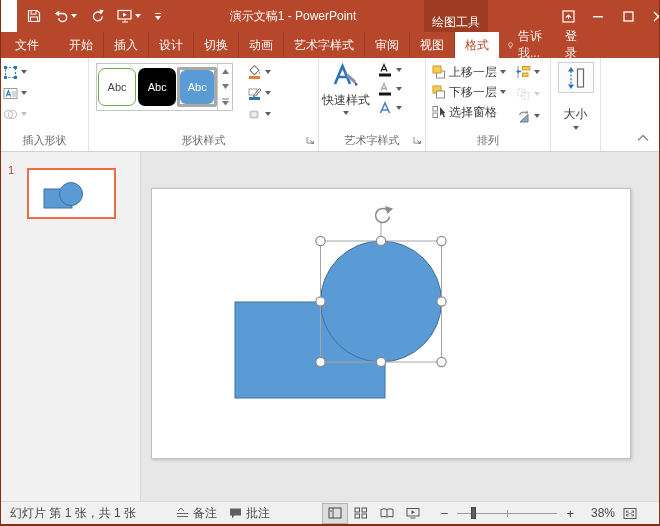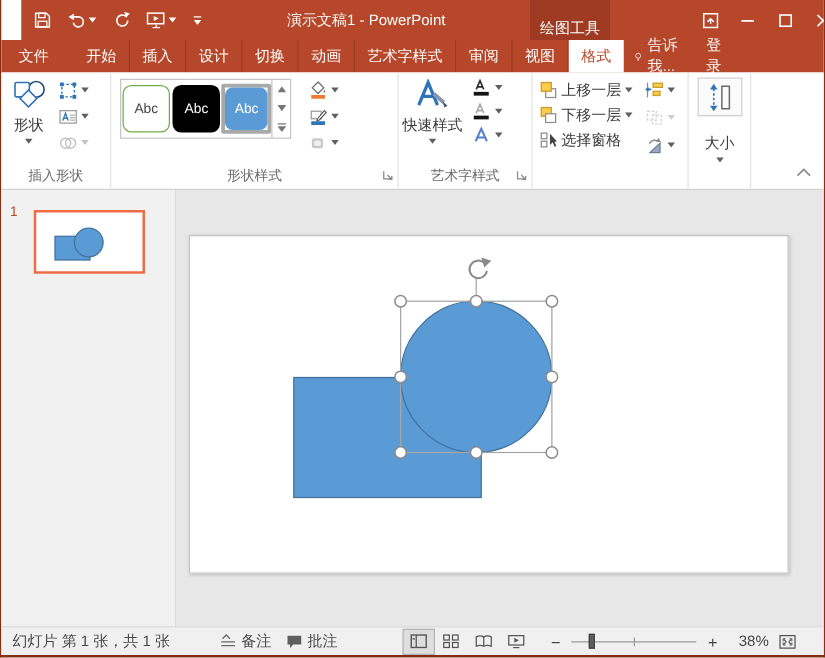--- a/index.html
+++ b/index.html
@@ -193,29 +193,20 @@
             <path d="M12 7 v4 M10 9 h4" stroke="#fff" stroke-width="1.2"></path>
           </svg>
         <span>共享</span>
       </span>
     </span>
   </div>
 
   <div class="ribbon">
 
     <div class="rgroup g1">
-      <div class="bigbtn">
-        <svg width="27" height="27" viewBox="0 0 27 27">
-            <circle cx="19" cy="8.5" r="6.3" fill="#fff" stroke="#1F4E79" stroke-width="1.3"></circle>
-            <rect x="2" y="3" width="11.5" height="11.5" rx="1.2" fill="#fff" stroke="#2E74B6" stroke-width="1.3"></rect>
-            <rect x="8" y="11" width="9.5" height="9.5" transform="rotate(45 12.75 15.75)" fill="#fff" stroke="#2E74B6" stroke-width="1.3"></rect>
-          </svg>
-        <span>形状</span>
-        <span class="caret dark"></span>
-      </div>
       <div class="minicol">
         <span class="minibtn">
           <svg width="15" height="15" viewBox="0 0 15 15">
               <rect x="2.5" y="2.5" width="10" height="10" fill="none" stroke="#2E74B6" stroke-dasharray="2 1.6" stroke-width="1.1"></rect>
               <rect x="1" y="1" width="3" height="3" fill="#2E74B6"></rect>
               <rect x="11" y="1" width="3" height="3" fill="#2E74B6"></rect>
               <rect x="1" y="11" width="3" height="3" fill="#2E74B6"></rect>
               <rect x="11" y="11" width="3" height="3" fill="#2E74B6"></rect>
             </svg>
           <span class="caret dark"></span>
@@ -389,20 +380,21 @@
         </span>
         <span class="minibtn">
           <svg width="15" height="14" viewBox="0 0 15 14">
               <polygon points="4,13 12,13 12,5.5" fill="#98A8C2" stroke="#6b7b95"></polygon>
               <path d="M3.5 6 a4.5 4.5 0 0 1 6.5 -2.2" fill="none" stroke="#8a8a8a" stroke-width="1.2"></path>
               <polygon points="10.8,1.2 12.6,4.6 9,4.6" fill="#8a8a8a"></polygon>
             </svg>
           <span class="caret dark"></span>
         </span>
       </div>
+      <div class="glabel">排列</div>
     </div>
 
     <div class="rgroup g5">
       <div class="sizebtn">
         <svg width="20" height="24" viewBox="0 0 20 24">
             <path d="M5 5 v14" stroke="#2E74B6" stroke-width="1.3" stroke-dasharray="2 1.6"></path>
             <polygon points="5,1 8,5.5 2,5.5" fill="#2E74B6"></polygon>
             <polygon points="5,23 8,18.5 2,18.5" fill="#2E74B6"></polygon>
             <rect x="11.5" y="3" width="6" height="18" fill="none" stroke="#6a6a6a" stroke-width="1.2"></rect>
           </svg>

